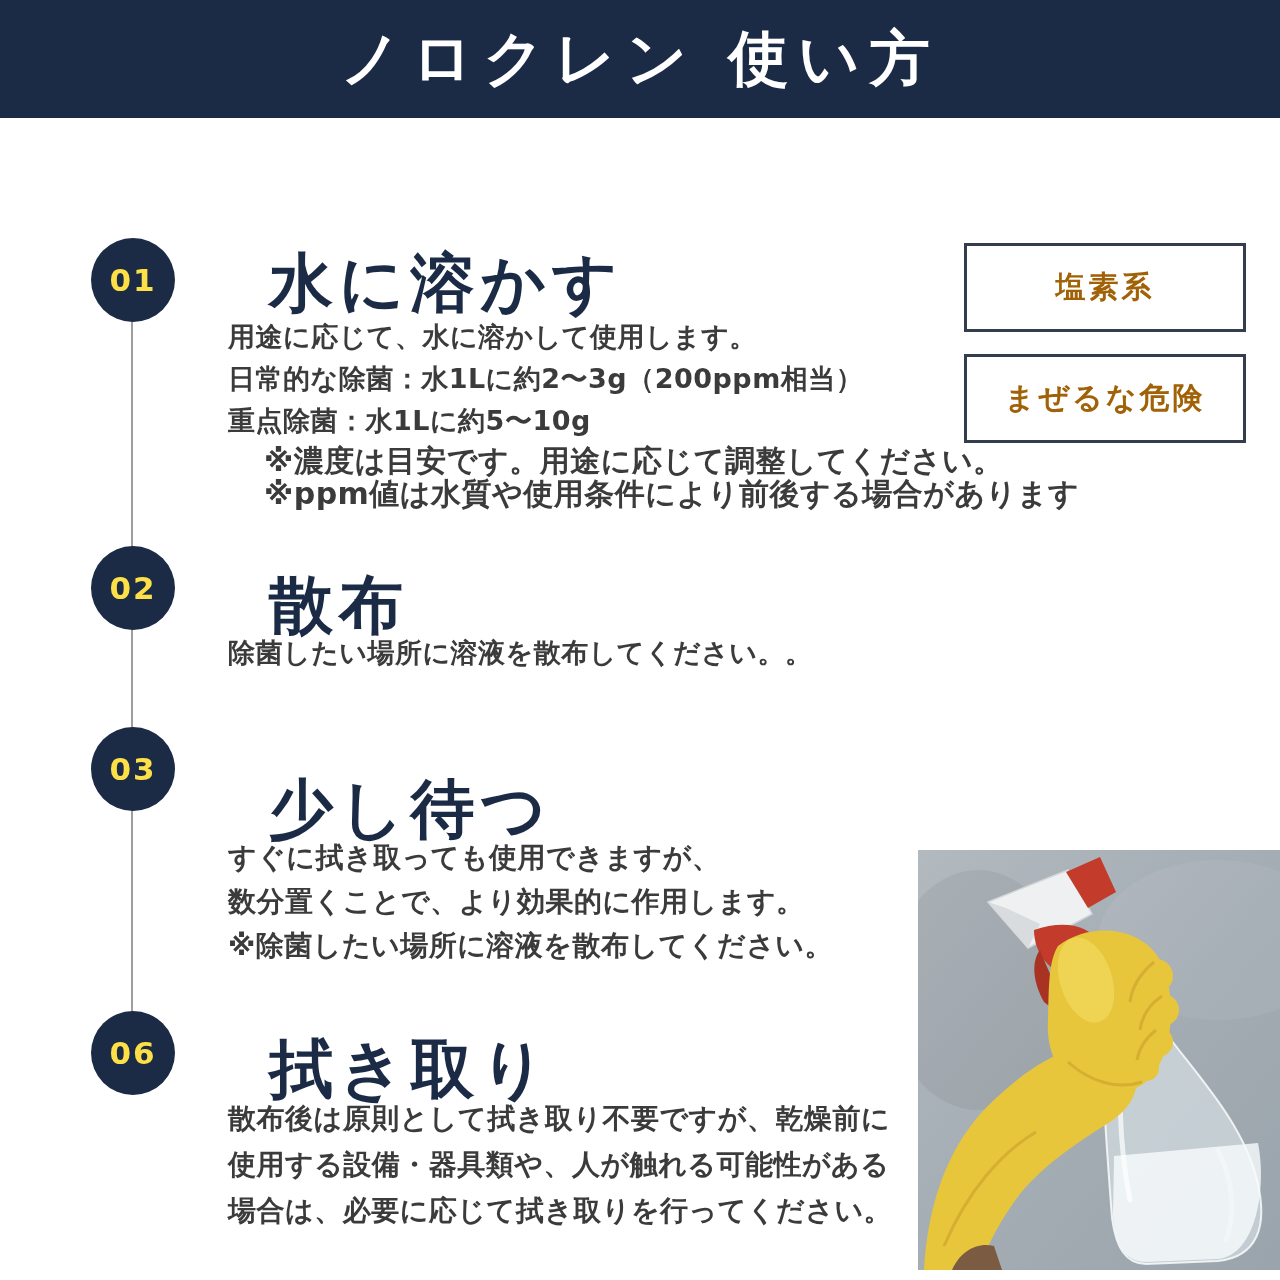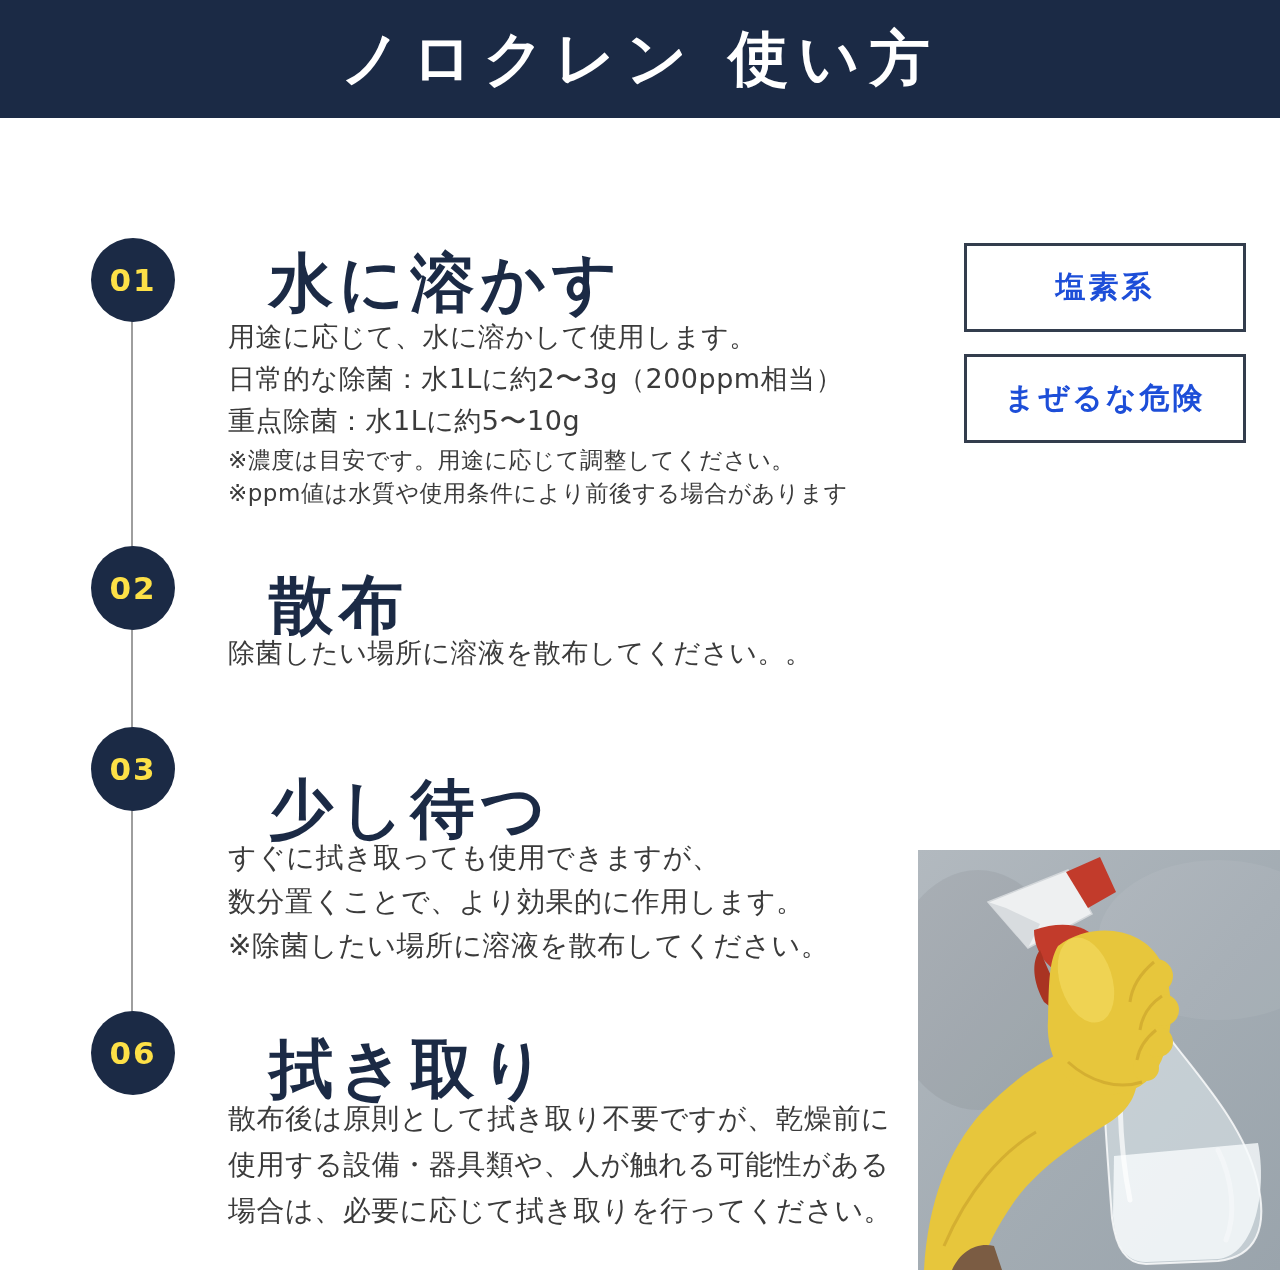--- a/index.html
+++ b/index.html
@@ -44,33 +44,33 @@
   .c1{top:238px}.c2{top:546px}.c3{top:727px}.c4{top:1011px}
   
   .step-title{
     position:absolute;left:228px;color:var(--navy);
     font-size:64px;font-weight:800;letter-spacing:6px;white-space:nowrap;margin-left:41px;
   }
   .t1{top:240px}.t2{top:562px}.t3{top:766px}.t4{top:1026px}
   
   .step-body{
     position:absolute;left:228px;color:var(--body-text);
-    font-weight:400;white-space:nowrap;
+    font-weight:700;white-space:nowrap;
   }
   .b1{top:316px;font-size:27px;line-height:42px;letter-spacing:0.5px;}
-  .n1{top:444px;font-size:23px;line-height:33px;letter-spacing:0.5px;}
+  .n1{top:444px;font-size:30px;line-height:33px;letter-spacing:0.5px;margin-left:36px;}
   .b2{top:632px;font-size:27px;line-height:42px;letter-spacing:0.5px;}
   .b3{top:836px;font-size:28px;line-height:44px;letter-spacing:0.5px;}
   .b4{top:1096px;font-size:28px;line-height:46px;letter-spacing:0.5px;}
   
   .badge{
     position:absolute;left:964px;width:282px;height:89px;
     border:3px solid var(--box-border);background:#ffffff;
     display:flex;align-items:center;justify-content:center;
-    font-size:30px;font-weight:700;color:#1d4ed8;letter-spacing:3px;
+    font-size:30px;font-weight:700;color:#a16207;letter-spacing:3px;
     white-space:nowrap;
   }
   .bg1{top:243px}.bg2{top:354px}
   
   .photo{
     position:absolute;left:918px;top:850px;width:362px;height:420px;
     overflow:hidden;
   }
   .photo svg{display:block;}
   .wall-rect{fill:url(#wallg);}

